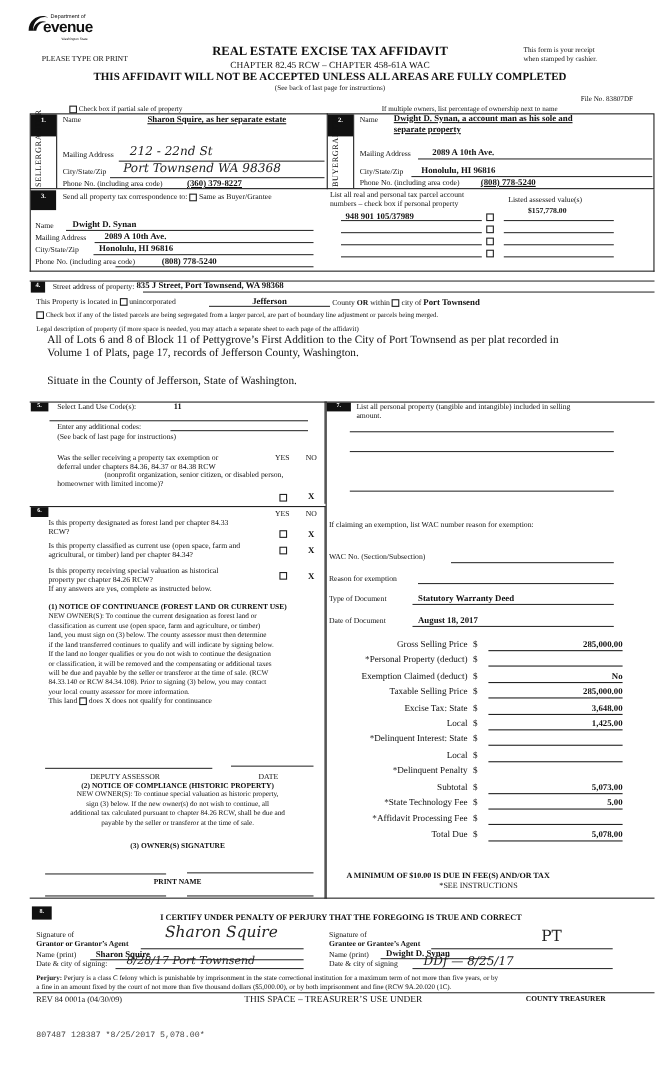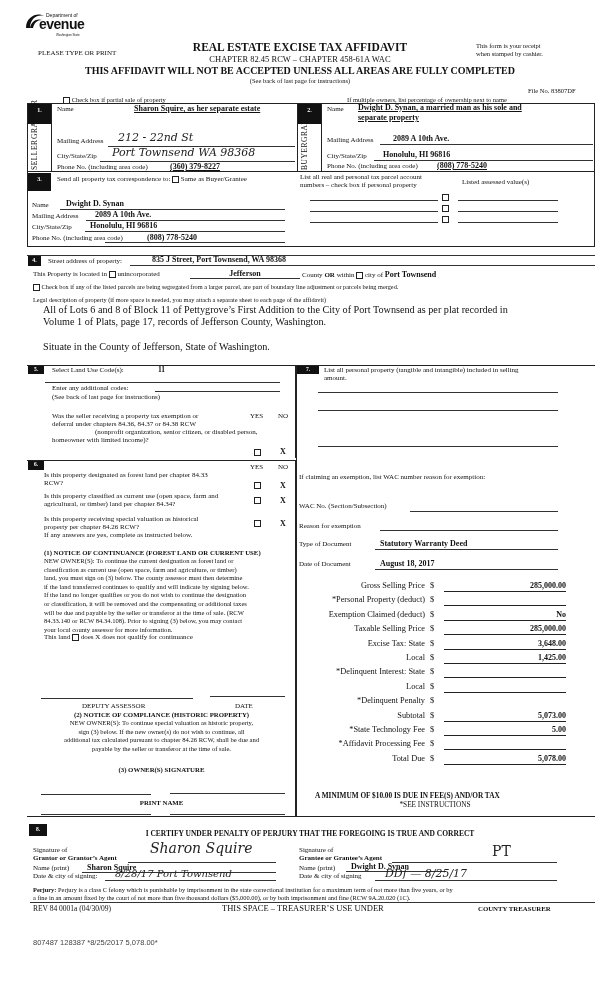--- a/index.html
+++ b/index.html
@@ -61,21 +61,21 @@
 <div class="abs" style="left:57px;top:163px;">Phone No. (including area code)</div>
 <div class="abs bold" style="left:170px;top:162px;font-size:8px;text-decoration:underline;">(360) 379-8227</div>
 
 <div class="abs numbox" style="left:298px;top:104px;width:23px;height:20px;padding-top:3px;">2.</div>
 <div class="abs" style="left:321px;top:104px;width:1px;height:67px;background:#222;"></div>
 <div class="abs vtext" style="left:300px;top:128px;width:20px;height:42px;display:flex;flex-direction:row;">
   <span>BUYER</span>
     <span>GRANTEE</span>
 </div>
 <div class="abs" style="left:327px;top:105px;">Name</div>
-<div class="abs bold" style="left:358px;top:103px;font-size:8px;text-decoration:underline;">Dwight D. Synan, a married man as his sole and</div>
+<div class="abs bold" style="left:358px;top:103px;font-size:8px;text-decoration:underline;">Dwight D. Synan, a account man as his sole and</div>
 <div class="abs bold" style="left:358px;top:113px;font-size:8px;text-decoration:underline;">separate property</div>
 <div class="abs" style="left:327px;top:136px;">Mailing Address</div>
 <div class="line" style="left:380px;top:144px;width:213px;"></div>
 <div class="abs bold" style="left:393px;top:134px;font-size:8px;">2089 A 10th Ave.</div>
 <div class="abs" style="left:327px;top:152px;">City/State/Zip</div>
 <div class="line" style="left:374px;top:160px;width:219px;"></div>
 <div class="abs bold" style="left:383px;top:150px;font-size:8px;">Honolulu, HI 96816</div>
 <div class="abs" style="left:327px;top:162px;">Phone No. (including area code)</div>
 <div class="abs bold" style="left:437px;top:161px;font-size:8px;text-decoration:underline;">(808) 778-5240</div>
 
@@ -97,40 +97,47 @@
 <div class="abs bold" style="left:90px;top:221px;font-size:8px;">Honolulu, HI 96816</div>
 <div class="abs" style="left:32px;top:234px;">Phone No. (including area code)</div>
 <div class="line" style="left:105px;top:242px;width:180px;"></div>
 <div class="abs bold" style="left:147px;top:233px;font-size:8px;">(808) 778-5240</div>
 
 <div class="abs" style="left:300px;top:173px;">List all real and personal tax parcel account</div>
 <div class="abs" style="left:300px;top:181px;">numbers – check box if personal property</div>
 <div class="abs" style="left:462px;top:178px;">Listed assessed value(s)</div>
 <div class="abs" style="left:300px;top:190px;width:290px;">
   <div style="position:relative;height:11px;">
+    <span class="abs bold" style="left:14px;top:2px;font-size:8px;">948 901 105/37989</span>
     <span class="line" style="left:10px;top:10px;width:128px;"></span>
     <span class="abs cb" style="left:142px;top:4px;"></span>
+    <span class="abs bold" style="left:180px;top:-2px;font-size:7px;">$157,778.00</span>
     <span class="line" style="left:158px;top:10px;width:100px;"></span>
   </div>
   <div style="position:relative;height:11px;">
     <span class="line" style="left:10px;top:10px;width:128px;"></span>
     <span class="abs cb" style="left:142px;top:4px;"></span>
     <span class="line" style="left:158px;top:10px;width:100px;"></span>
   </div>
   <div style="position:relative;height:11px;">
     <span class="line" style="left:10px;top:10px;width:128px;"></span>
     <span class="abs cb" style="left:142px;top:4px;"></span>
     <span class="line" style="left:158px;top:10px;width:100px;"></span>
   </div>
+  <div style="position:relative;height:11px;">
+    <span class="line" style="left:10px;top:10px;width:128px;"></span>
+    <span class="abs cb" style="left:142px;top:4px;"></span>
+    <span class="line" style="left:158px;top:10px;width:100px;"></span>
+  </div>
 </div>
 
 <div class="line" style="left:27px;top:255px;width:568px;"></div>
 <div class="abs numbox" style="left:28px;top:256px;width:13px;height:10px;padding-top:1px;">4.</div>
 <div class="abs" style="left:48px;top:257px;">Street address of property:</div>
-<div class="abs bold" style="left:152px;top:255px;font-size:8px;font-family:Liberation Serif, serif;">835 J Street, Port Townsend, WA  98368</div>
+<div class="abs bold" style="left:124px;top:255px;font-size:8px;font-family:Liberation Serif, serif;">835 J Street, Port Townsend, WA  98368</div>
 <div class="line" style="left:130px;top:265px;width:465px;"></div>
 <div class="abs" style="left:33px;top:270px;white-space:nowrap;">
   <span>This Property is located in</span>
   <span class="cb"></span>
   <span>unincorporated</span>
 </div>
 <div class="abs bold tc" style="left:190px;top:269px;width:110px;font-size:8px;">Jefferson</div>
 <div class="line" style="left:190px;top:278px;width:110px;"></div>
 <div class="abs" style="left:302px;top:270px;white-space:nowrap;">
   <span>County</span>
@@ -348,13 +355,13 @@
 
 <div class="abs" style="left:33px;top:886px;font-size:6.4px;white-space:nowrap;">
   <span class="bold">Perjury:</span><span> Perjury is a class C felony which is punishable by imprisonment in the state correctional institution for a maximum term of not more than five years, or by</span>
 </div>
 <div class="abs" style="left:33px;top:894px;font-size:6.4px;white-space:nowrap;">a fine in an amount fixed by the court of not more than five thousand dollars ($5,000.00), or by both imprisonment and fine (RCW 9A.20.020 (1C).</div>
 <div class="line" style="left:30px;top:902px;width:565px;"></div>
 <div class="abs" style="left:33px;top:904px;font-size:7.5px;">REV 84 0001a (04/30/09)</div>
 <div class="abs" style="left:222px;top:903px;font-size:8.5px;">THIS SPACE – TREASURER’S USE UNDER</div>
 <div class="abs bold" style="left:478px;top:905px;font-size:6.8px;">COUNTY TREASURER</div>
 
-<div class="abs" style="left:33px;top:938px;font-family:Liberation Sans, sans-serif;font-size:7.5px;color:#444;">807487 128387 *8/25/2017 5,078.00*</div>
+<div class="abs" style="left:33px;top:938px;font-family:Liberation Mono, monospace;font-size:7.5px;color:#444;">807487 128387 *8/25/2017 5,078.00*</div>
 
 </body></html>

